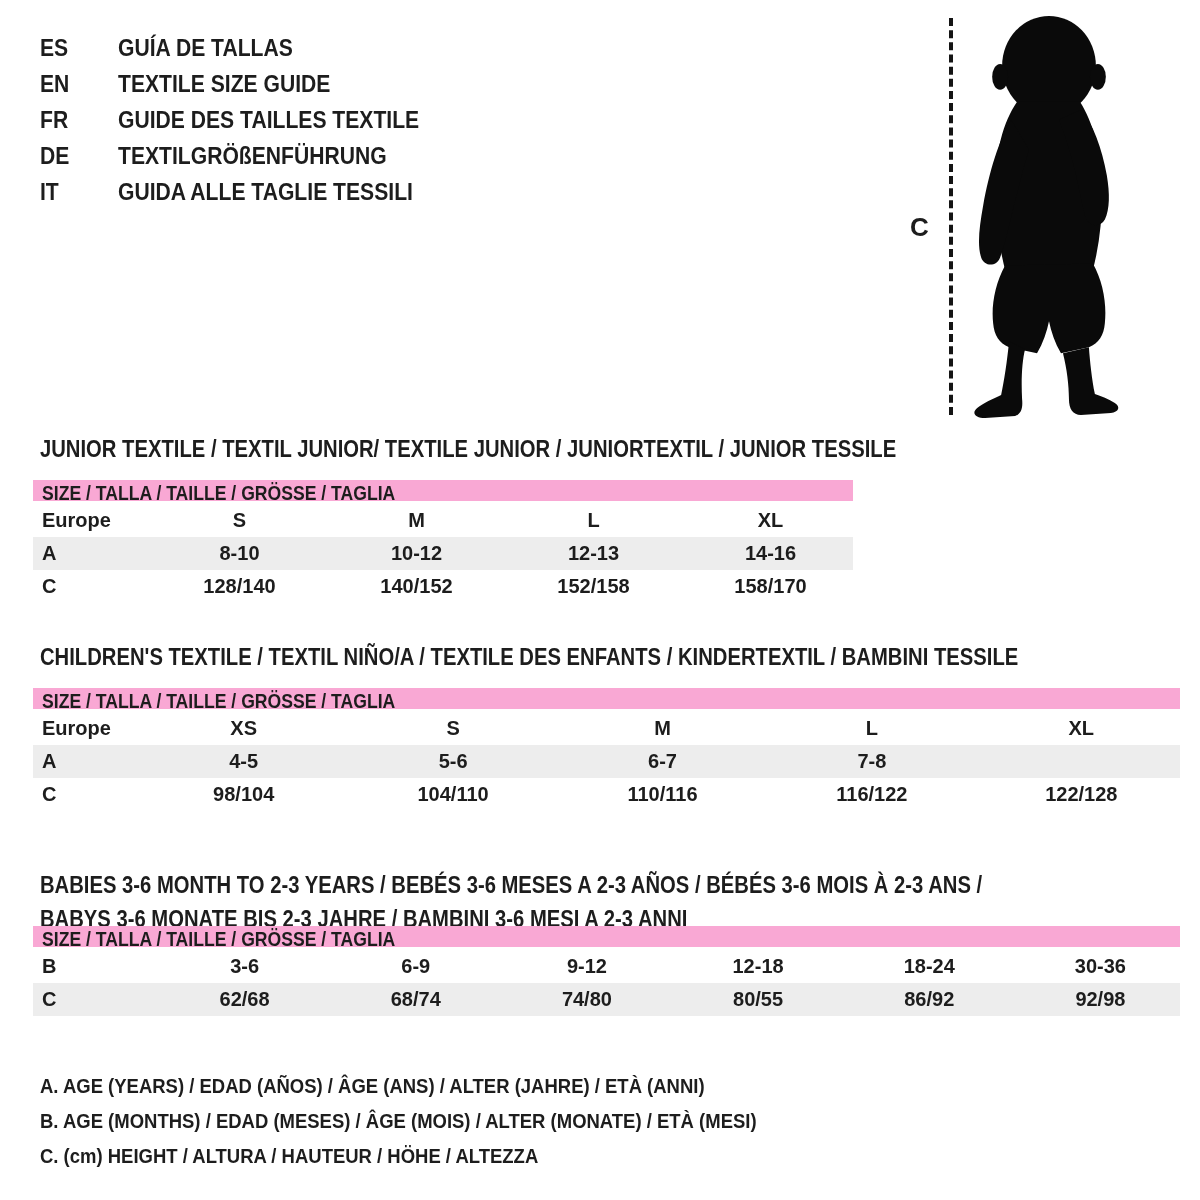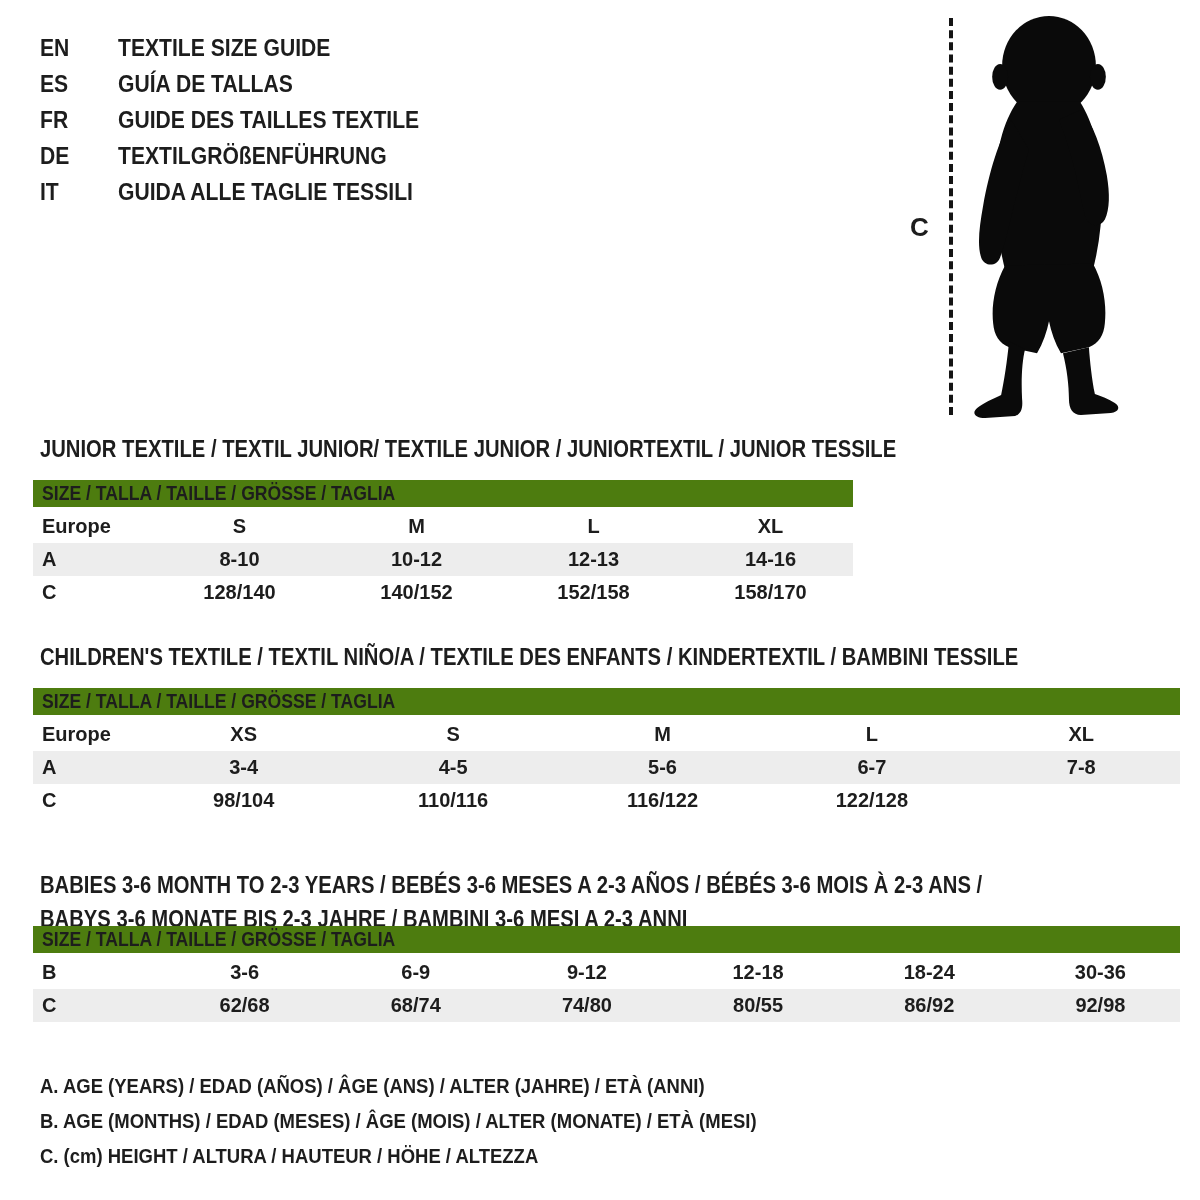--- a/index.html
+++ b/index.html
@@ -48,22 +48,22 @@
     line-height: 34px;
     white-space: nowrap;
   }
   .sec1-title { left: 40px; top: 432px; }
   .sec2-title { left: 40px; top: 640px; }
   .sec3-title { left: 40px; top: 847px; margin-top: 21px; }
 
   
   .tbl { position: absolute; }
   .size-bar {
-    height: 27px; line-height: 27px;
-    background: #4d7c0f;
+    height: 21px; line-height: 27px;
+    background: #f9a8d4;
     padding-left: 9px;
     font-size: 20px; font-weight: 700;
     margin-bottom: 3px;
   }
   .trow {
     display: grid;
     height: 33px; line-height: 33px;
     font-size: 20px; font-weight: 700; gap: 12px;
   }
   .trow .lbl { padding-left: 9px; text-align: left; }
@@ -85,26 +85,26 @@
     height: 35px; line-height: 35px;
     font-size: 21px; font-weight: 700;
     white-space: nowrap;
   }
 </style>
 </head>
 <body>
 
 <div class="abs langs">
   <div class="lang-row">
+    <span class="cnd">ES</span>
+    <span class="cnd">GUÍA DE TALLAS</span>
+  </div>
+  <div class="lang-row">
     <span class="cnd">EN</span>
     <span class="cnd">TEXTILE SIZE GUIDE</span>
-  </div>
-  <div class="lang-row">
-    <span class="cnd">ES</span>
-    <span class="cnd">GUÍA DE TALLAS</span>
   </div>
   <div class="lang-row">
     <span class="cnd">FR</span>
     <span class="cnd">GUIDE DES TAILLES TEXTILE</span>
   </div>
   <div class="lang-row">
     <span class="cnd">DE</span>
     <span class="cnd">TEXTILGRÖßENFÜHRUNG</span>
   </div>
   <div class="lang-row">
@@ -171,29 +171,29 @@
   <div class="trow">
     <span class="lbl">Europe</span>
     <span class="cell">XS</span>
     <span class="cell">S</span>
     <span class="cell">M</span>
     <span class="cell">L</span>
     <span class="cell">XL</span>
   </div>
   <div class="trow shaded">
     <span class="lbl">A</span>
-    <span class="cell">3-4</span>
     <span class="cell">4-5</span>
     <span class="cell">5-6</span>
     <span class="cell">6-7</span>
     <span class="cell">7-8</span>
   </div>
   <div class="trow">
     <span class="lbl">C</span>
     <span class="cell">98/104</span>
+    <span class="cell">104/110</span>
     <span class="cell">110/116</span>
     <span class="cell">116/122</span>
     <span class="cell">122/128</span>
   </div>
 </div>
 
 <div class="abs sec-title sec3-title">
   <div><span class="cnd">BABIES 3-6 MONTH TO 2-3 YEARS / BEBÉS 3-6 MESES A 2-3 AÑOS / BÉBÉS 3-6 MOIS À 2-3 ANS /</span></div>
   <div><span class="cnd">BABYS 3-6 MONATE BIS 2-3 JAHRE / BAMBINI 3-6 MESI A 2-3 ANNI</span></div>
 </div>

